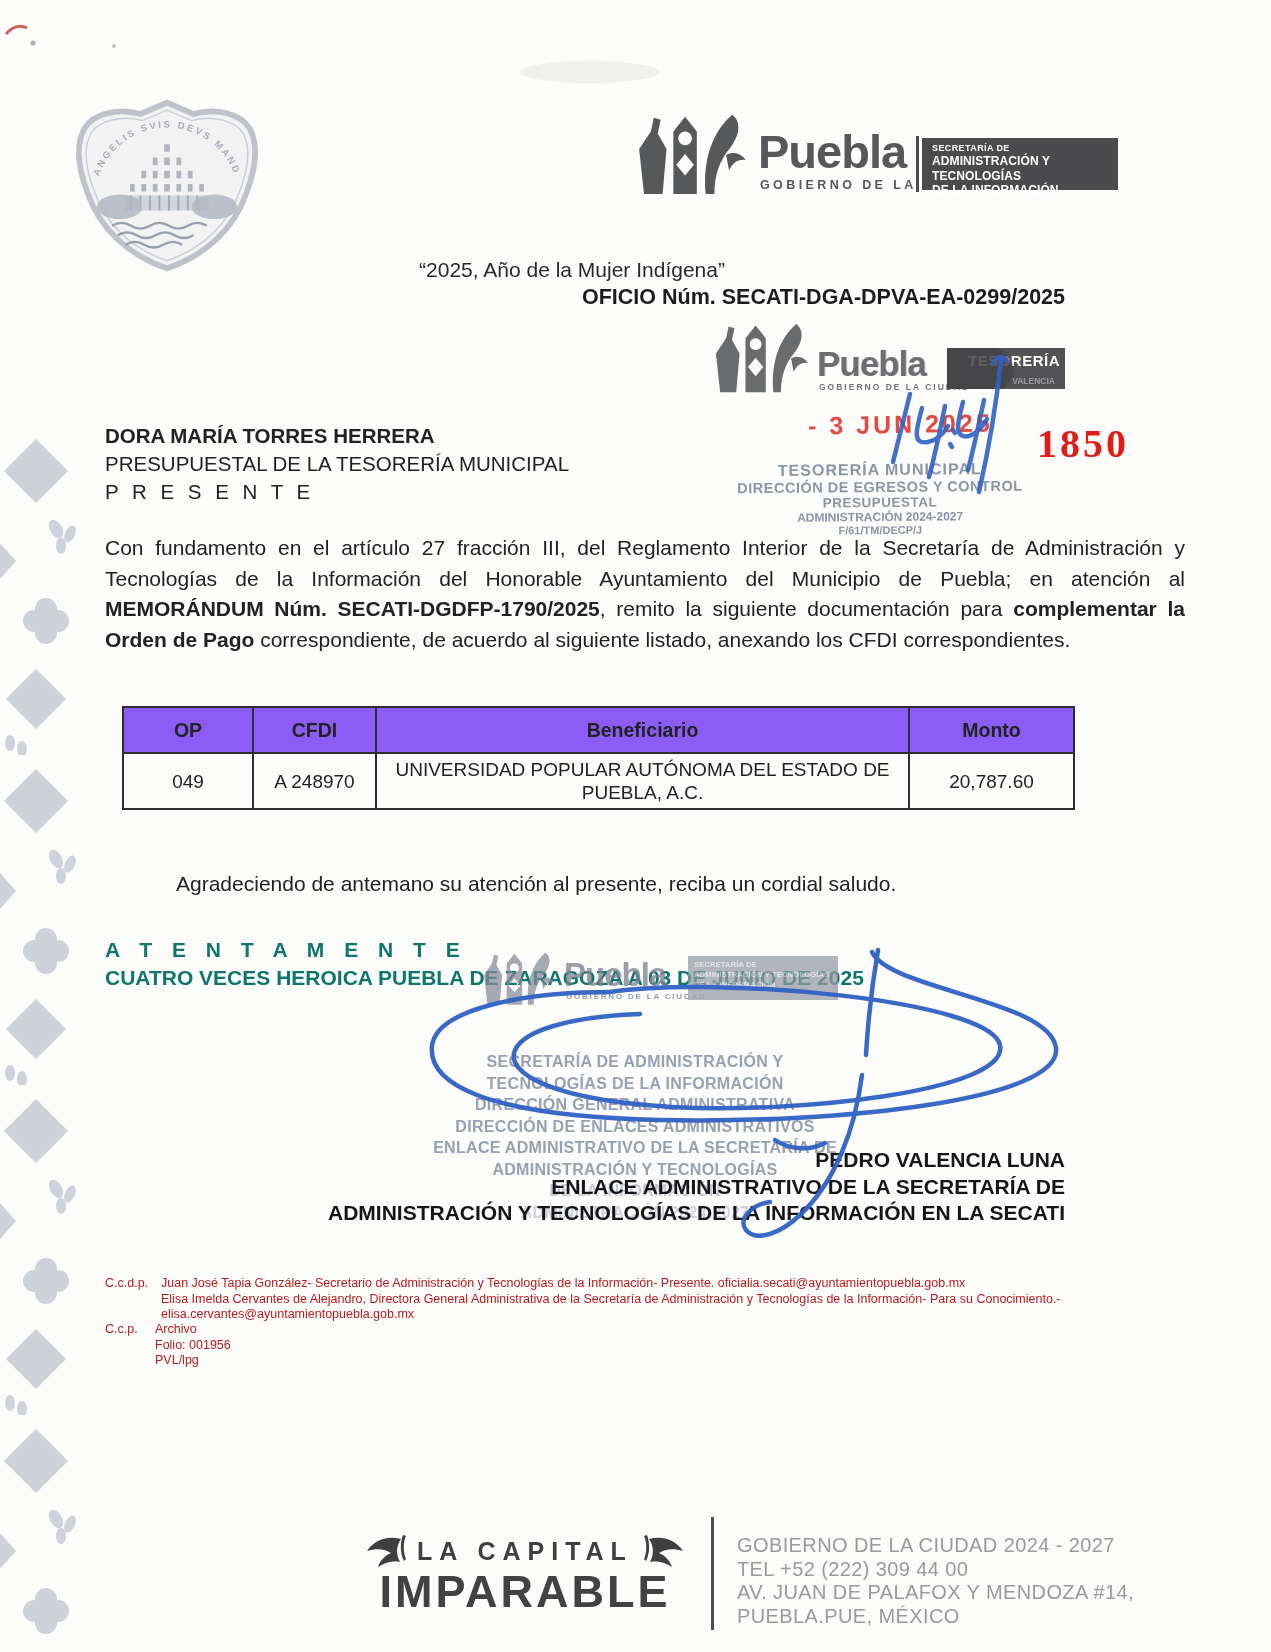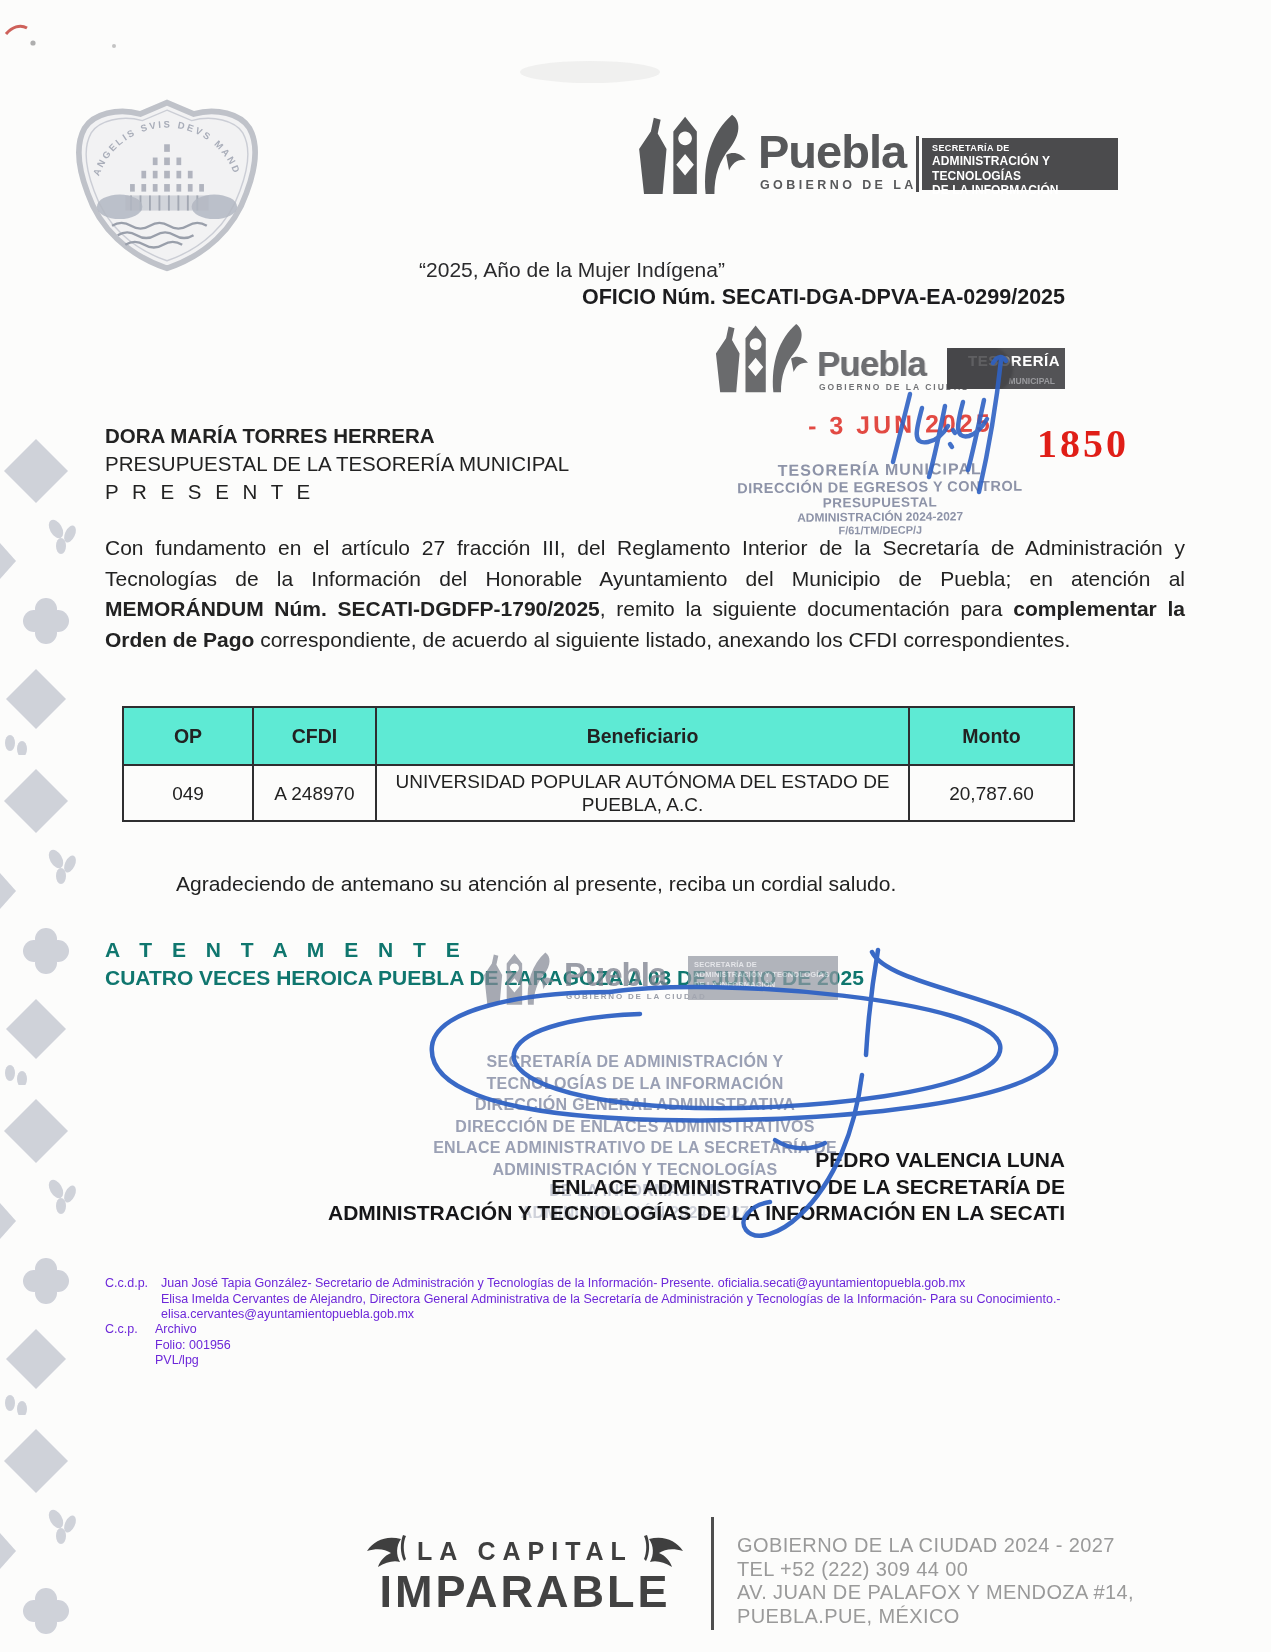--- a/index.html
+++ b/index.html
@@ -49,40 +49,40 @@
   
   .recipient { font-size:20.5px; line-height:28px; color:#222; }
   .recipient .rname { font-weight:bold; }
   .recipient .present { letter-spacing:4px; }
   .bodytext { font-size:21px; line-height:30.5px; text-align:justify; color:#222; }
   .bodytext b { font-weight:bold; }
 
   
   table.optab { border-collapse:collapse; table-layout:fixed; width:951px; font-size:19px; color:#222; }
   table.optab th, table.optab td { border:2px solid #2e2e30; text-align:center; vertical-align:middle; padding:2px 6px; }
-  table.optab th { background:#5eead4; font-weight:bold; height:58px; font-size:19.5px; }
+  table.optab th { background:#8b5cf6; font-weight:bold; height:46px; font-size:19.5px; }
   table.optab td { height:56px; line-height:23px; }
 
   
   .closing { font-size:21px; color:#222; }
   .centerblock { text-align:left; font-weight:bold; color:#0f766e; }
   .atent { font-size:21px; letter-spacing:7px; }
   .placedate { font-size:21px; }
   .sigstamp { opacity:.85; }
   .sigstamp .word { font-size:33px; font-weight:bold; color:#7e828f; letter-spacing:-1px; line-height:1; opacity:.9; }
   .sigstamp .sub  { font-size:8px; font-weight:bold; letter-spacing:1.8px; color:#8a8e9a; }
   .sigstamp .gbox { background:#9599a4; width:150px; height:44px; padding:4px 6px; opacity:.85; }
   .sigstamp .gbox div { font-size:7.5px; font-weight:bold; color:#dcdee3; line-height:1.3; letter-spacing:.2px; }
   .sigstamp-lines { text-align:center; color:#9aa0b4; font-weight:bold; font-size:16px; line-height:21.5px; letter-spacing:.3px; }
   .sigstamp-lines .dim1 { opacity:.55; }
   .sigstamp-lines .dim2 { opacity:.45; }
   .signer { text-align:right; font-weight:bold; font-size:21px; line-height:26.5px; color:#161618; }
 
   
-  .fineprint { font-size:12.5px; line-height:15.5px; color:#6d28d9; }
+  .fineprint { font-size:12.5px; line-height:15.5px; color:#b91c1c; }
   .fineprint .row { display:flex; }
   .fineprint .lbl { width:56px; flex:none; }
   .fineprint .indent { padding-left:56px; }
   .ccp .lbl { width:50px; }
 
   
   .slogan-top { font-size:25px; font-weight:bold; letter-spacing:7px; color:#3f3f3f; }
   .slogan-bottom { font-size:45px; font-weight:bold; letter-spacing:3px; color:#424242; line-height:1; }
   .footer-contact { font-size:20px; line-height:23.5px; color:#9a9a9a; letter-spacing:.4px; }
   .fdivider { width:3px; background:#4e4e4e; }
@@ -203,21 +203,21 @@
   <div class="abs oficio-num" style="left:105px; top:285px; width:960px; text-align:right;">OFICIO Núm. SECATI-DGA-DPVA-EA-0299/2025</div>
 
   <div class="abs rstamp" style="left:665px; top:312px; width:410px; height:90px;">
     <svg class="abs" style="left:42px; top:6px; color:#4e4f53; opacity:.9;" width="104" height="76" viewBox="0 0 120 90">
       <use href="#sym-skyline"></use>
     </svg>
     <div class="abs word" style="left:152px; top:34px;">Puebla</div>
     <div class="abs sub" style="left:154px; top:70px;">GOBIERNO DE LA CIUDAD</div>
     <div class="abs obox" style="left:282px; top:36px;">
       <div class="t1">TESORERÍA</div>
-      <div class="t2">MUNICIPAL</div>
+      <div class="t2">VALENCIA</div>
       <div class="smudge"></div>
     </div>
   </div>
   <div class="abs rdate" style="left:808px; top:410px;">- 3 JUN 2025</div>
   <div class="abs rstamp-lines" style="left:700px; top:461px; width:360px;">
     <div class="s1">TESORERÍA MUNICIPAL</div>
     <div class="s2">DIRECCIÓN DE EGRESOS Y CONTROL</div>
     <div class="s3">PRESUPUESTAL</div>
     <div class="s4">ADMINISTRACIÓN 2024-2027</div>
     <div class="s5">F/61/TM/DECP/J</div>

